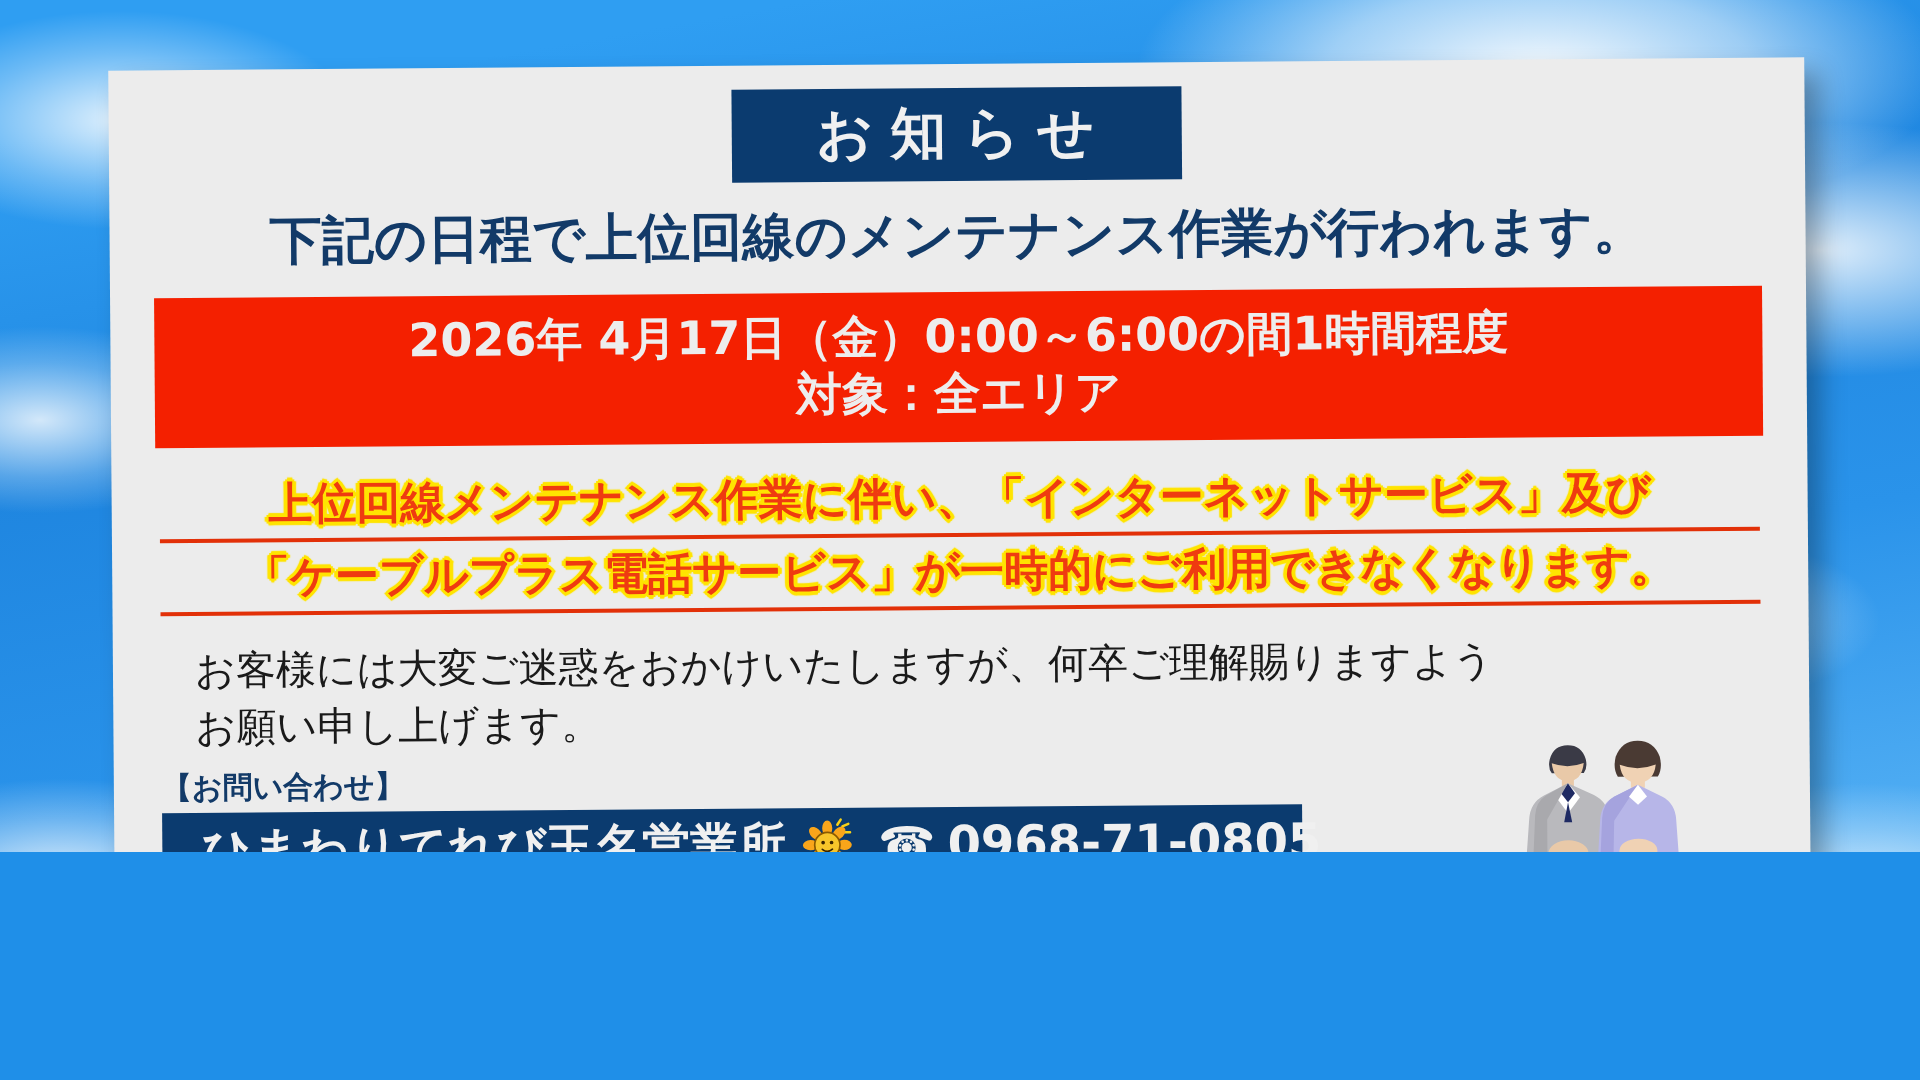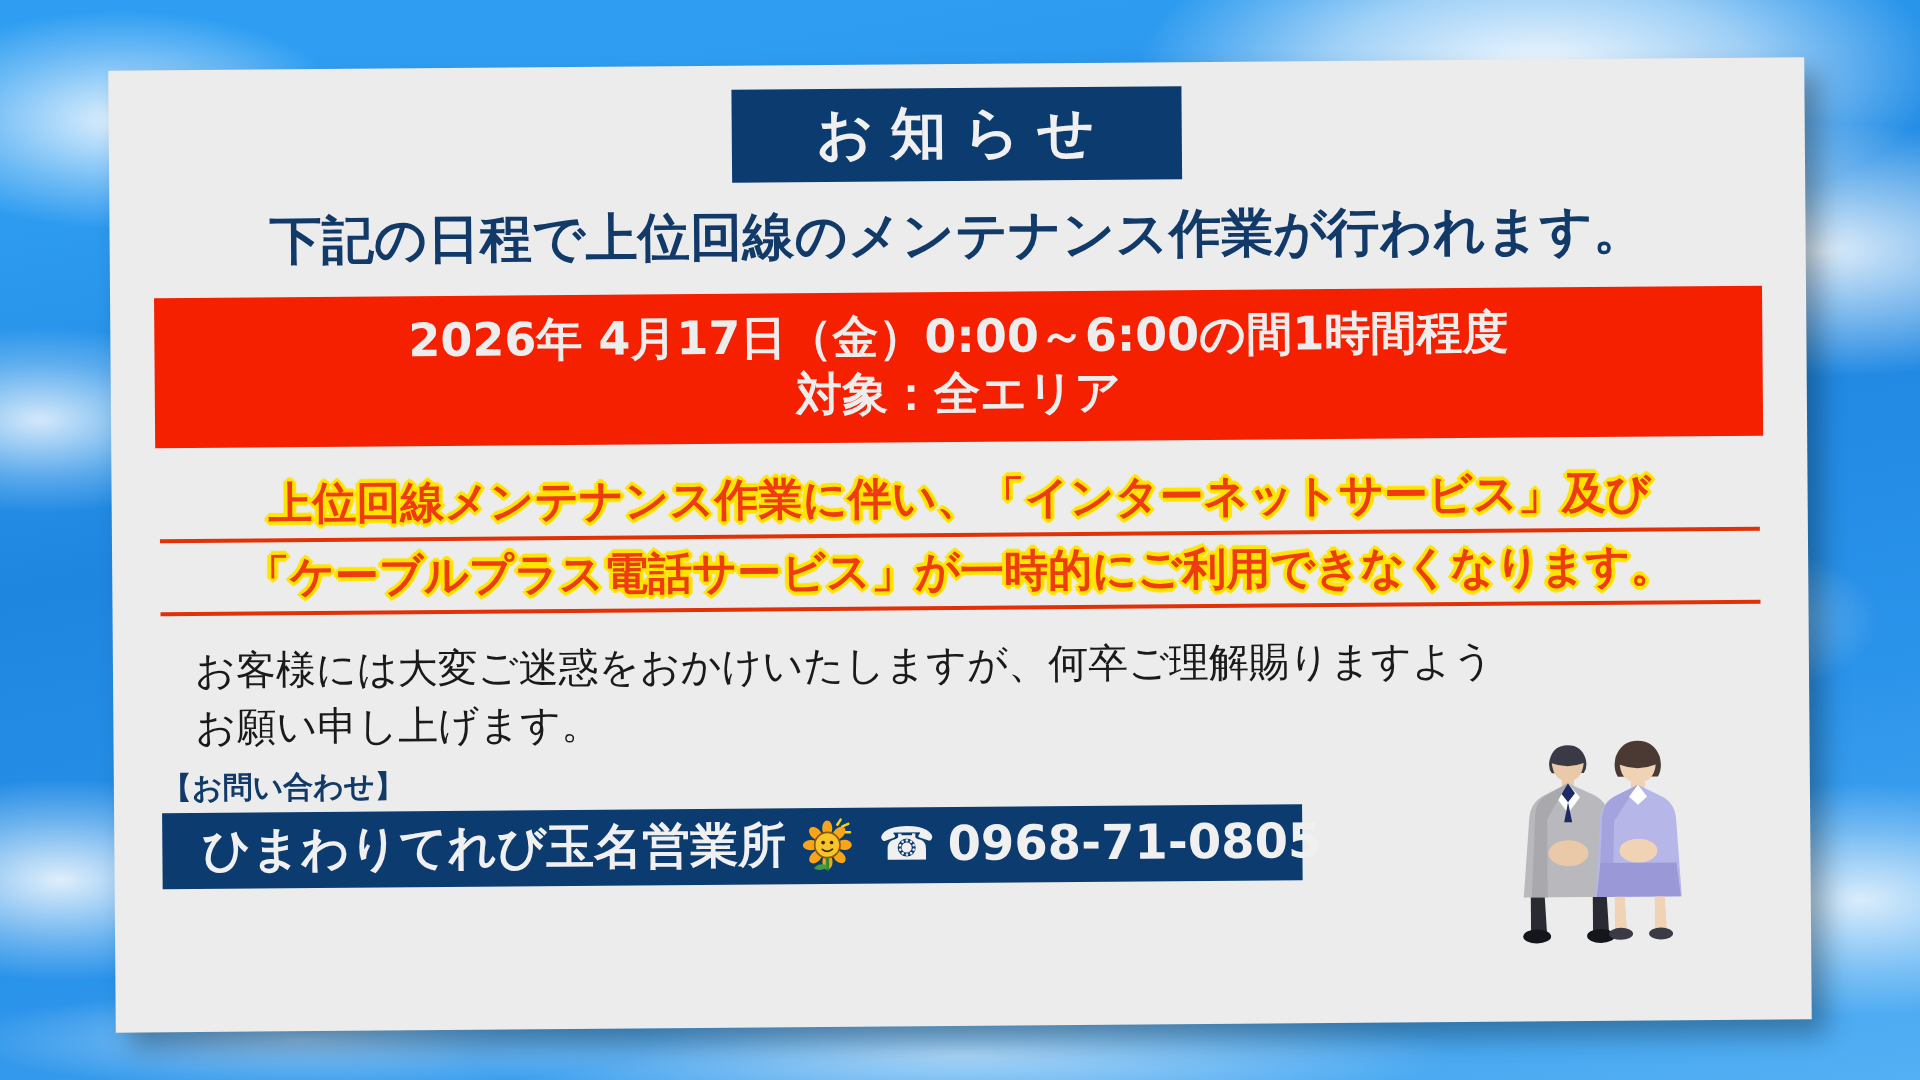--- a/index.html
+++ b/index.html
@@ -1,21 +1,21 @@
 <!DOCTYPE html>
 <html><head>
 <meta charset="utf-8">
 <style>
   html,body{margin:0;padding:0;}
   body{
     width:1920px;height:1080px;overflow:hidden;
     font-family:"DejaVu Sans","Liberation Sans",sans-serif;
     background:#1f8fe8;
   }
-  #stage{position:relative;width:1920px;height:1080px;overflow:hidden;}
+  #stage{position:relative;width:1920px;height:852px;overflow:hidden;}
 
   
   .sky{
     position:absolute;inset:0;
     background:
       radial-gradient(ellipse 560px 220px at 1540px 70px, rgba(255,255,255,.95) 0%, rgba(255,255,255,.55) 38%, rgba(255,255,255,0) 72%),
       radial-gradient(ellipse 420px 170px at 1820px 250px, rgba(255,255,255,.85) 0%, rgba(255,255,255,.35) 45%, rgba(255,255,255,0) 75%),
       radial-gradient(ellipse 300px 140px at 120px 120px, rgba(255,255,255,.85) 0%, rgba(255,255,255,.30) 48%, rgba(255,255,255,0) 78%),
       radial-gradient(ellipse 260px 120px at 40px 420px, rgba(255,255,255,.80) 0%, rgba(255,255,255,.25) 48%, rgba(255,255,255,0) 78%),
       radial-gradient(ellipse 280px 130px at 60px 880px, rgba(255,255,255,.85) 0%, rgba(255,255,255,.30) 48%, rgba(255,255,255,0) 78%),

